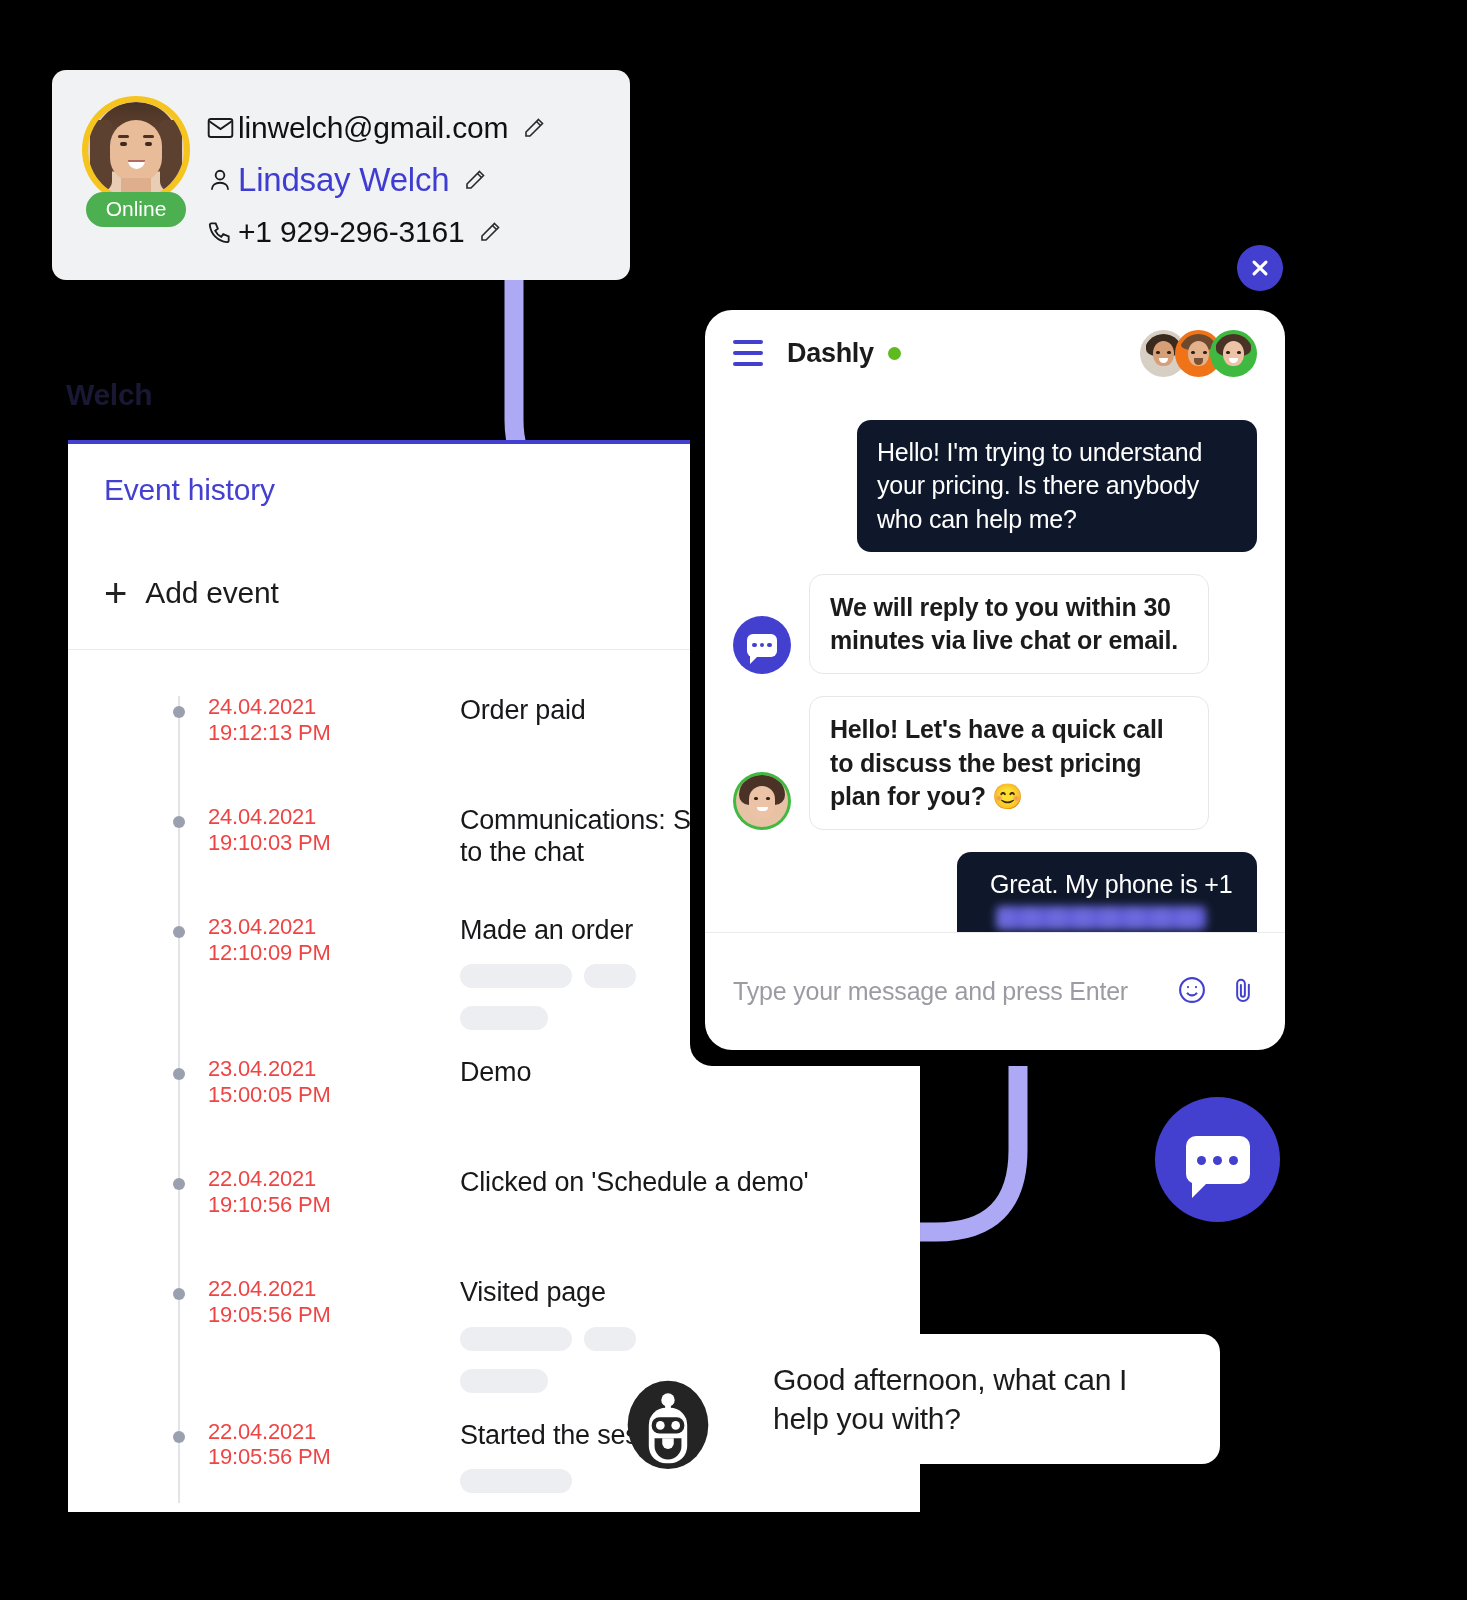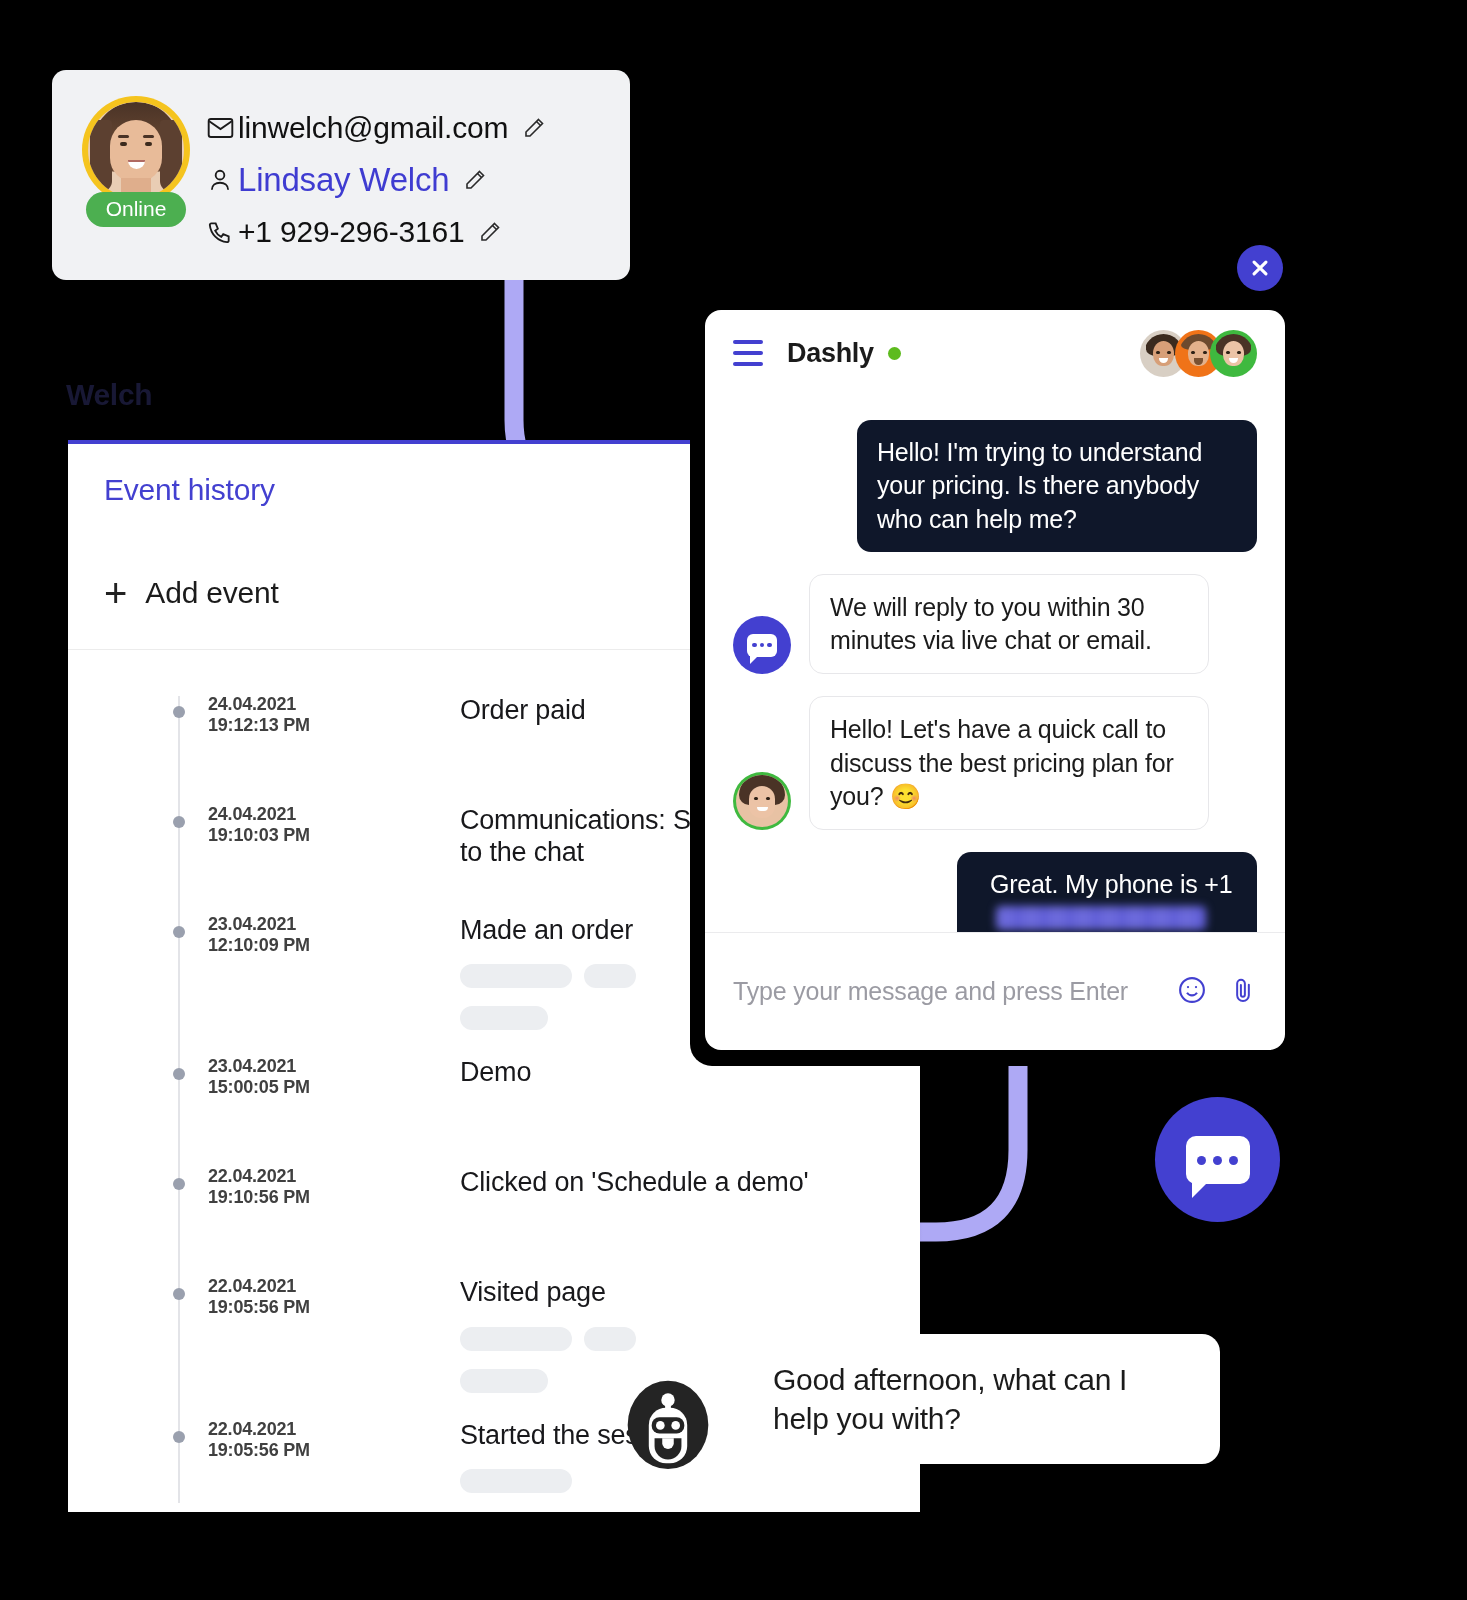--- a/index.html
+++ b/index.html
@@ -85,38 +85,38 @@
   .timeline { position:relative; padding: 44px 0 0 0; }
   .tl-line { position:absolute; left: 110px; top: 46px; bottom: 0; width:2px; background:#e3e4e8; }
   .ev {
     position:relative; display:flex; padding: 0 0 0 70px; min-height: 84px; margin-bottom: 26px;
   }
   .ev .dot {
     position:absolute; left: 105px; top: 12px; width: 12px; height:12px; border-radius:50%;
     background:#9AA0AE;
   }
   .ev .when { width: 218px; margin-left: 70px; flex: none; }
-  .ev .when div { color:#404040; font-size:18px; line-height:1.16; letter-spacing:-.2px;font-weight:bold; }
+  .ev .when div { color:#ef4444; font-size:22px; line-height:1.16; letter-spacing:-.2px; }
   .ev .what { margin-left: 34px; }
   .ev .what .title { color:#18181b; font-size:27px; line-height:1.2; letter-spacing:-.2px; max-width: 420px;}
   .skel-row { margin-top: 18px; display:flex; gap: 12px; }
   .skel { background:#eceef1; border-radius: 12px; height: 24px; }
 
   
   #chat-backdrop {
     position:absolute; left: 690px; top: 296px;
     width: 610px; height: 770px; border-radius: 22px;
     background:#000;
   }
 
   
   #chat-widget {
     position:absolute; left:705px; top:310px;
     width: 580px; height: 740px;
-    background:#fff; border-radius:16px; overflow:hidden;
+    background:#fff; border-radius:27px; overflow:hidden;
     display:flex; flex-direction:column;
   }
   .chat-header { height: 86px; display:flex; align-items:center; padding: 0 28px; flex:none; }
   .burger { width: 30px; display:flex; flex-direction:column; gap:7px; }
   .burger span { display:block; height:4px; background:#4340D0; border-radius:2px; }
   .chat-title { margin-left: 24px; font-size: 27px; font-weight:700; color:#1b1b1b; letter-spacing:-.3px; }
   .status-dot { width: 13px; height:13px; border-radius:50%; background:#5DBB1E; margin-left: 14px; }
   .agents { margin-left:auto; display:flex; }
   .agents .a { width: 47px; height:47px; border-radius:50%; margin-left:-12px; overflow:hidden; position:relative; }
   .agents .a.r1 { background:#D8CFC4; } .agents .a.r2 { background:#F07318; } .agents .a.r3 { background:#3FB93F; }
@@ -126,21 +126,21 @@
   .mf-hair { position:absolute; left:2px; top:0; width:calc(100% - 4px); height:58%; border-radius:50% 50% 30% 30%; }
   .mf-skin { position:absolute; left:22%; top:18%; width:56%; height:66%; border-radius:48% 48% 44% 44%; }
   .mf-eye { position:absolute; width:4px; height:2.5px; background:#2e2116; border-radius:2px; top:45%; }
   .mf-mouth { position:absolute; left:38%; top:64%; width:24%; height:5px; background:#fff; border-radius:0 0 6px 6px; }
 
   .chat-body { flex:1; padding: 24px 28px 10px; overflow:hidden; }
   .msg-row { display:flex; margin-bottom: 22px; align-items:flex-end; }
   .msg-row.out { justify-content:flex-end; }
   .bubble { max-width: 400px; border-radius: 14px; padding: 16px 20px; font-size: 25px; line-height: 1.33; letter-spacing:-.2px; }
   .bubble.out { background:#0f172a; color:#fff; }
-  .bubble.in { background:#fff; color:#1b1b1b; border:1px solid #e7e7ea; }
+  .bubble.in { background:#fff; color:#1b1b1b; border:1px solid #e7e7ea;font-weight:bold; }
   .op-avatar { width: 58px; height:58px; border-radius:50%; flex:none; margin-right: 18px; overflow:hidden; position:relative; }
   .op-bot { background:#4340D0; display:flex; align-items:center; justify-content:center; }
   .bot-bub { width: 30px; height: 23px; background:#fff; border-radius:6px; position:relative; }
   .bot-bub:after { content:""; position:absolute; left:3px; bottom:-7px; border-width:8px 8px 0 0; border-style:solid; border-color:#fff transparent transparent transparent; }
   .bot-bub i { position:absolute; top:9px; width:4.5px; height:4.5px; border-radius:50%; background:#4340D0; }
 
   .redacted { display:inline-block; height:24px; width:210px; border-radius:5px;
     background: repeating-linear-gradient(90deg,#6b69db 0 18px,#5f5dd6 18px 26px);
     filter: blur(4px); vertical-align:-4px; margin-left:6px; }
 

